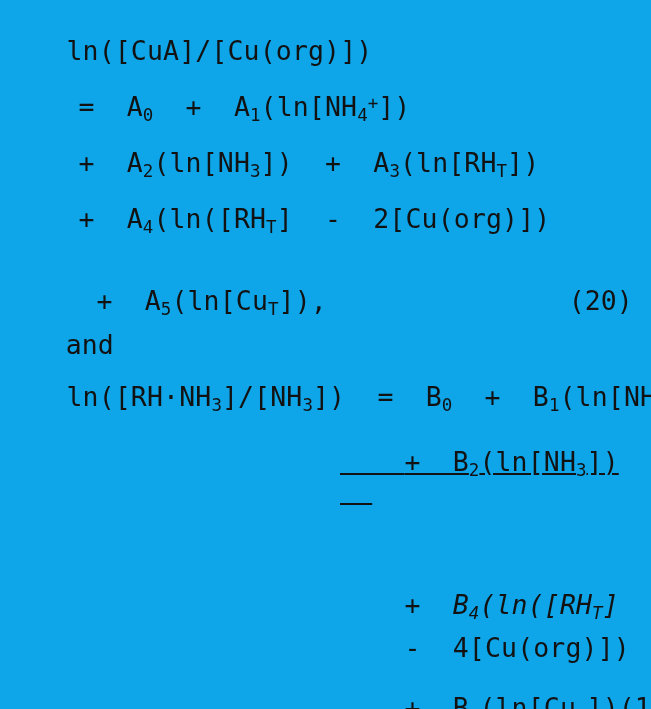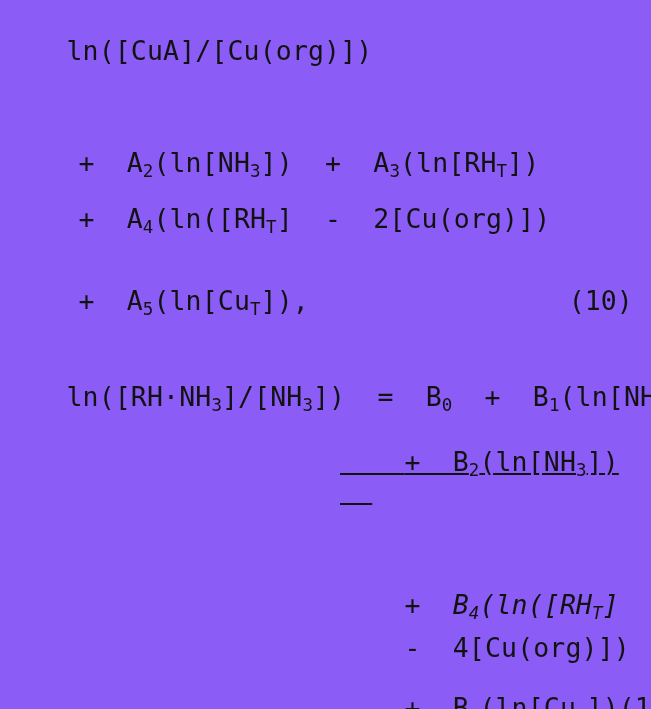--- a/index.html
+++ b/index.html
@@ -14,21 +14,21 @@
     position: relative;
     overflow: hidden;
     font-family: "DejaVu Sans Mono", "Liberation Mono", monospace;
     color: #1a1a1a;
     -webkit-font-smoothing: none;
   }
 
   #page {
     position: absolute;
     inset: 0;
-    background: #8b5cf6;
+    background: #0ea5e9;
   }
 
   
   .eq-line {
     position: absolute;
     white-space: pre;
     font-size: 26.5px;
     line-height: 30px;
     letter-spacing: 0.15px;
     color: #121212;
@@ -68,37 +68,43 @@
 </style>
 </head>
 <body>
 
 <div id="page">
 
   <div class="eq-line" style="left:2px; top:6px;">
     <span>ln([CuA]/[Cu(org)])</span>
   </div>
 
+  <div class="eq-line" style="left:14px; top:62px;">
+    <span>=  A</span><sub>0</sub><span>  +  A</span><sub>1</sub><span>(ln[NH</span><sub>4</sub><sup>+</sup><span>])</span>
+  </div>
 
   <div class="eq-line" style="left:14px; top:118px;">
     <span>+  A</span><sub>2</sub><span>(ln[NH</span><sub>3</sub><span>])  +  A</span><sub>3</sub><span>(ln[RH</span><sub>T</sub><span>])</span>
   </div>
 
   <div class="eq-line" style="left:14px; top:174px;text-align:center;">
     <span>+  A</span><sub>4</sub><span>(ln([RH</span><sub>T</sub><span>]  -  2[Cu(org)])</span>
   </div>
 
-  <div class="eq-line" style="left:14px; top:256px;">
+  <div class="eq-line" style="left:32px; top:256px;">
     <span>+  A</span><sub>5</sub><span>(ln[Cu</span><sub>T</sub><span>]),</span>
   </div>
 
   <div class="eqnum" style="left:505px; top:256px;">
-    <span>(10)</span>
+    <span>(20)</span>
   </div>
 
+  <div class="word-line" style="left:2px; top:300px;">
+    <span>and</span>
+  </div>
 
   <div class="eq-line" style="left:2px; top:352px;">
     <span>ln([RH·NH</span><sub>3</sub><span>]/[NH</span><sub>3</sub><span>])  =  B</span><sub>0</sub><span>  +  B</span><sub>1</sub><span>(ln[NH</span>
   </div>
 
   <div class="eq-line" style="left:340px; top:417px;text-decoration:underline;">
     <span>+  B</span><sub>2</sub><span>(ln[NH</span><sub>3</sub><span>])</span>
   </div>
 
 

